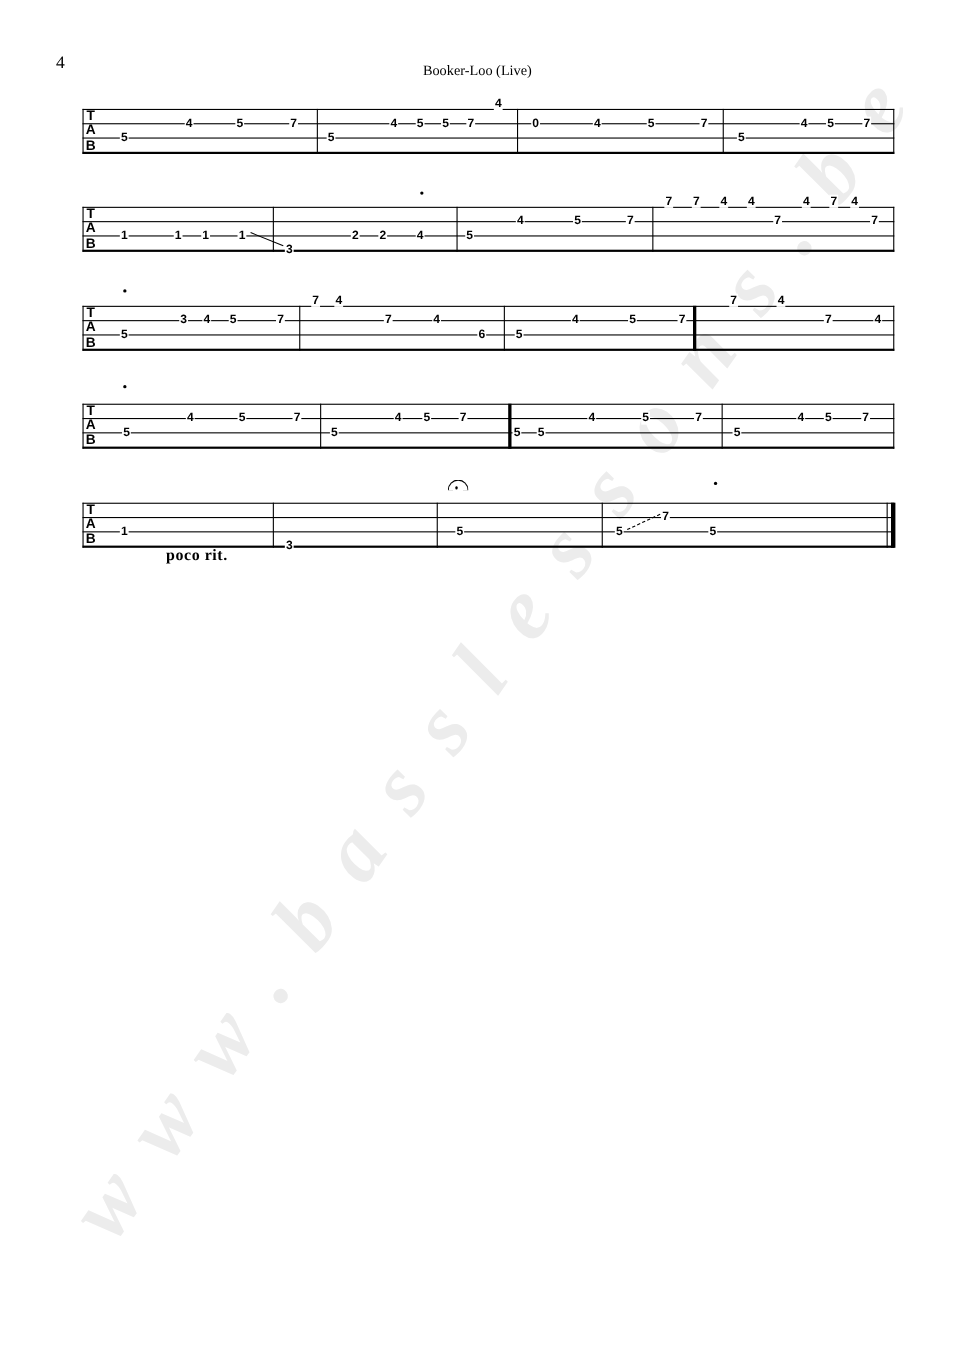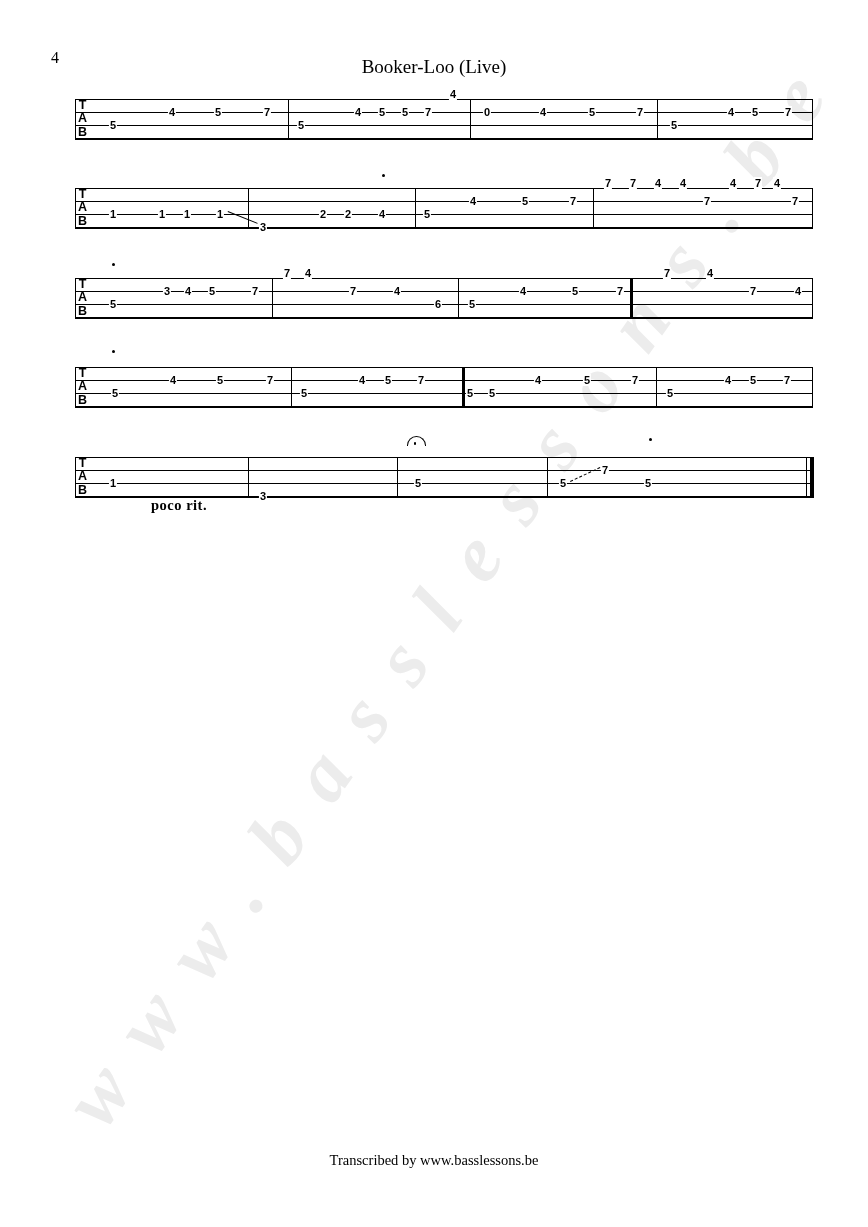--- a/index.html
+++ b/index.html
@@ -1,19 +1,19 @@
 <!DOCTYPE html>
 <html><head>
 <meta charset="utf-8">
 <style>
   html,body{margin:0;padding:0;background:#fff;}
   .page{position:relative;width:868px;height:1227px;background:#ffffff;overflow:hidden;
         font-family:"Liberation Serif",serif;color:#000;}
   .page-number{position:absolute;left:51px;top:49px;font-size:16px;z-index:2;}
-  .title{position:absolute;left:0;right:0;top:56px;text-align:center;font-size:19px;z-index:2;}
+  .title{position:absolute;left:0;right:0;top:56px;text-align:center;font-size:13px;z-index:2;}
   .watermark{position:absolute;left:455px;top:585px;transform:translate(-50%,-50%) rotate(-55deg);
              font-family:"Liberation Serif",serif;font-style:italic;font-weight:bold;
              font-size:80px;letter-spacing:36px;color:#ececec;white-space:nowrap;z-index:0;}
   .footer{position:absolute;left:0;right:0;top:1152px;text-align:center;font-size:14.5px;z-index:2;}
   #score{position:absolute;left:0;top:0;width:868px;height:1227px;z-index:1;}
   .system{position:absolute;height:41px;}
   .staff-line{position:absolute;left:0;right:0;height:1.2px;background:#000;}
   .barline{position:absolute;background:#000;top:0;height:41px;}
   .clef-letter{position:absolute;left:1px;width:13px;text-align:center;
                font-family:"Liberation Sans",sans-serif;font-weight:bold;font-size:12.5px;line-height:12px;}
@@ -190,14 +190,13 @@
       <div class="slide-line" style="left: 228px; top: 211px; width: 32.311px; transform: rotate(0.380506rad);"></div>
       <div class="mark-dot" style="left: 381.5px; top: 173.5px;"></div>
       <div class="mark-dot" style="left: 111.5px; top: 262.5px;"></div>
       <div class="mark-dot" style="left: 111.5px; top: 349.5px;"></div>
       <div class="fermata-arc" style="left: 406.5px; top: 436px;"></div>
       <div class="fermata-dot" style="left: 413.7px; top: 442px;"></div>
       <div class="mark-dot" style="left: 648.5px; top: 437.5px;"></div>
       <div class="slide-line dashed" style="left: 570px; top: 481px; width: 33.1059px; transform: rotate(-0.436627rad);"></div>
       <div class="tempo-text" style="left: 151px; top: 497px;">poco rit.</div>
     </div>
-  <div class="footer">Transcribed by www.basslessons.be</div>
 </div>
 
 </body></html>

